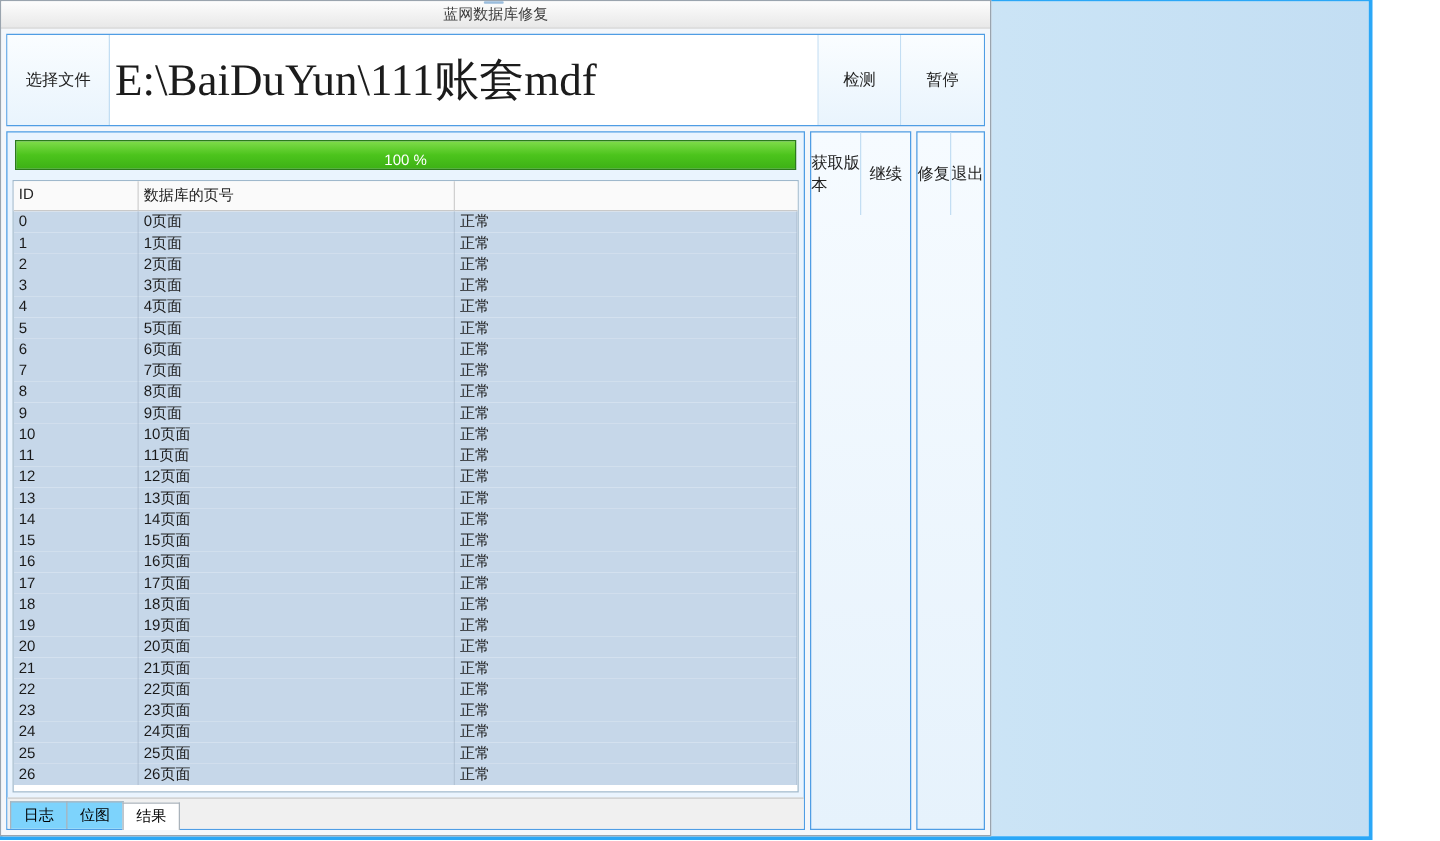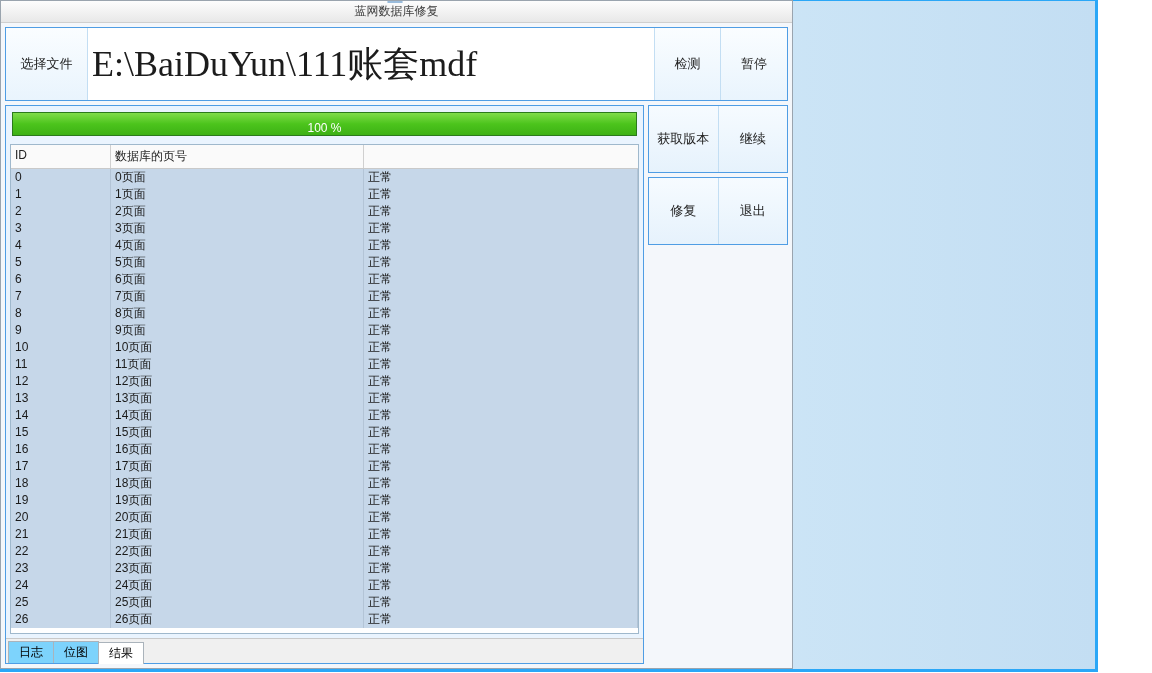--- a/index.html
+++ b/index.html
@@ -43,21 +43,21 @@
     .col-id { width:100px; } .col-page { width:253px; } .col-res { flex:1; }
     .grid-body { flex:1; overflow-y:scroll; font-size:12px; }
     .grid-row { display:flex; background:#c6d7e9; }
     .grid-row .col { padding:1px 4px; border-right:1px solid #b3c4d6;
       border-bottom:0; height:17px; line-height:15px; color:#1a1a1a; }
     .tabs { display:flex; background:#f0f0f0; padding:2px 2px 0 2px;
       border-top:1px solid #c9c9c9; }
     .tab { font-size:12px; padding:2px 10px; border:1px solid #aab3bb;
       border-bottom:none; margin-right:-1px; background:#7dd3fc; cursor:pointer; }
     .tab.active { background:#fff; position:relative; top:1px; }
-    .right-col { width:140px; margin-top:4px; display:flex; flex-direction:column;
+    .right-col { width:140px; margin-top:4px; display:flex; flex-direction:row;
       gap:4px; }
     .right-cell { flex:0 0 auto; border:1px solid #4f9de4;
       background:linear-gradient(#f6fbff,#e6f2fc); display:flex; }
     .right-cell .btn-sm { flex:1; display:flex; align-items:center;
       justify-content:center; font-size:13px; color:#222; cursor:pointer; height:66px;
       border-right:1px solid #c3def3; }
     .right-cell .btn-sm:last-child { border-right:none; }
     .right-fill { flex:1; border:1px solid #4f9de4;
       background:linear-gradient(#f6fbff,#e6f2fc); display:flex; align-items:center;
       justify-content:center; font-size:13px; color:#222; }

